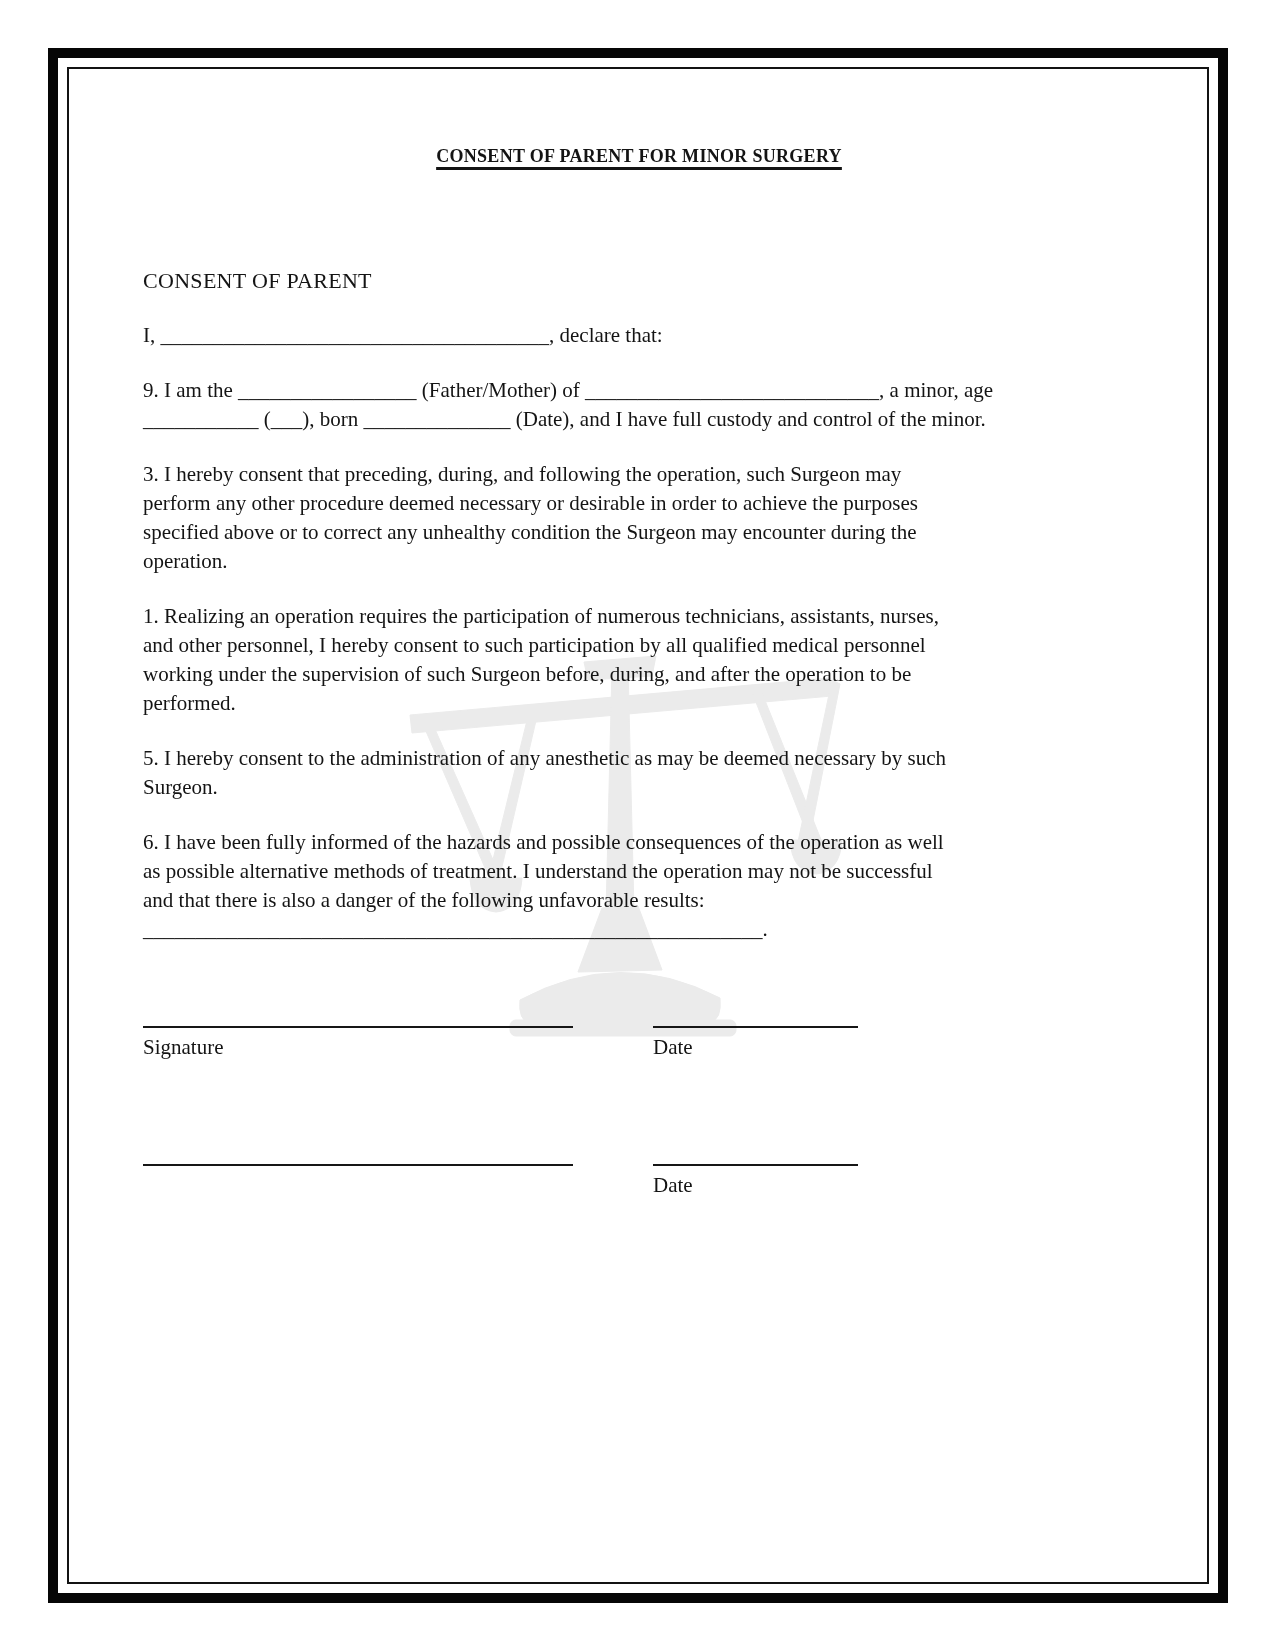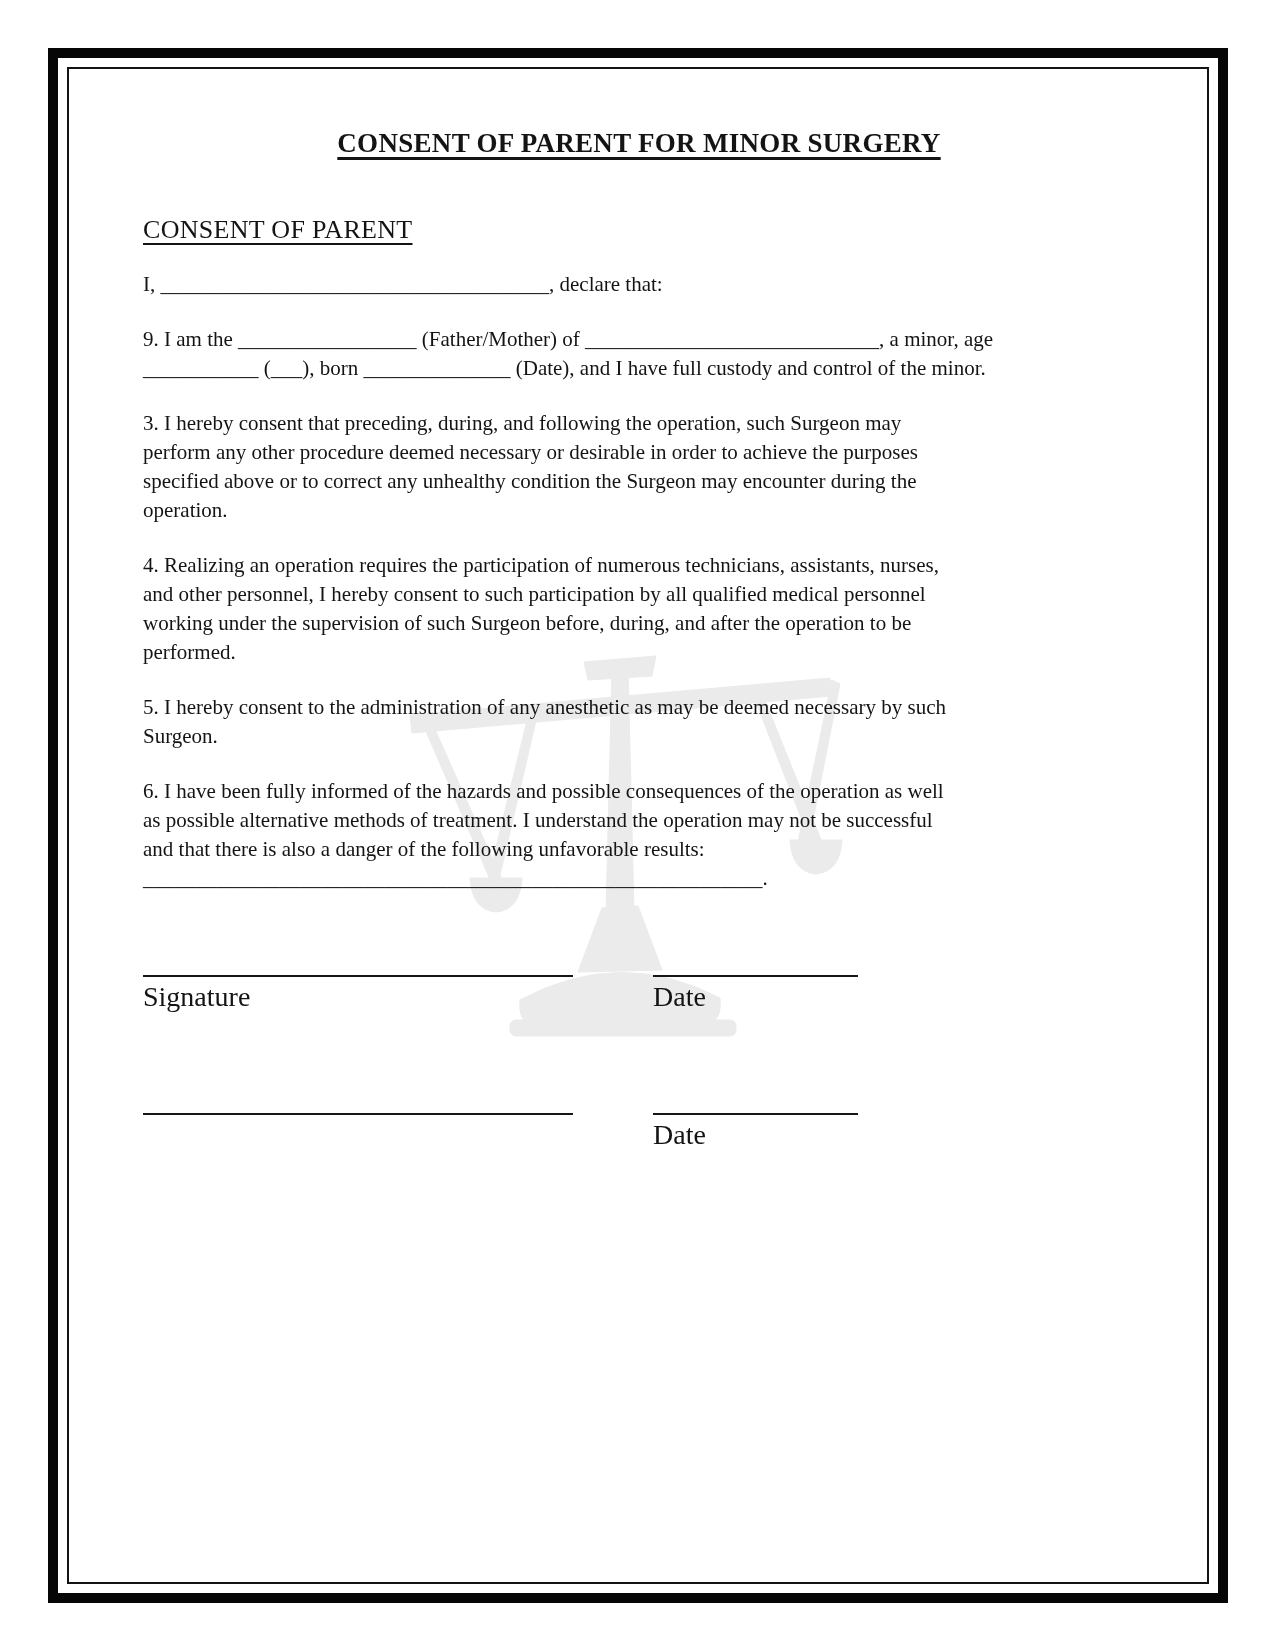--- a/index.html
+++ b/index.html
@@ -17,38 +17,38 @@
   }
   .watermark {
     position:absolute; left:370px; top:580px; width:500px; height:460px;
     pointer-events:none;
   }
   .content {
     position:absolute; left:143px; top:128px; width:992px;
     font-size:21px; line-height:29px;
   }
   .title {
-    margin:0; text-align:center; font-size:27px; font-weight:bold;
+    margin:13px; text-align:center; font-size:18px; font-weight:bold;
     line-height:30px; letter-spacing:0.3px;
   }
   .title .u {
     text-decoration:underline; text-decoration-thickness:2.5px; text-underline-offset:5px;
   }
   .section-heading {
-    margin:57px 0 0 0; font-size:26px; font-weight:normal; line-height:29px;
-    text-decoration:underline; text-decoration-thickness:1.5px; text-underline-offset:5px;
+    margin:95px 0 0 0; font-size:22px; font-weight:normal; line-height:29px;
+    text-decoration-thickness:1.5px; text-underline-offset:5px;
     letter-spacing:0.3px;
   }
   .para { margin:26px 0 0 0; white-space:pre-line; }
   .sign-row { display:flex; margin-top:58px; }
   .sign-row.second { margin-top:78px; }
   .sig-col { width:430px; }
   .date-col { width:205px; margin-left:80px; }
   .fill-line { border-bottom:2px solid #161616; height:24px; }
-  .sign-label { margin-top:5px; font-size:28px; line-height:29px; }
+  .sign-label { margin-top:5px; font-size:21px; line-height:29px; }
 </style>
 </head>
 <body>
 
 <div class="page">
 
   <div class="frame-outer"></div>
   <div class="frame-inner"></div>
 
   <svg class="watermark" viewBox="0 0 500 460">
@@ -82,21 +82,21 @@
     <h2 class="section-heading">CONSENT OF PARENT</h2>
 
     <p class="para">I, _____________________________________, declare that:</p>
 
     <p class="para">9. I am the _________________ (Father/Mother) of ____________________________, a minor, age
 ___________ (___), born ______________ (Date), and I have full custody and control of the minor.</p>
     <p class="para">3. I hereby consent that preceding, during, and following the operation, such Surgeon may
 perform any other procedure deemed necessary or desirable in order to achieve the purposes
 specified above or to correct any unhealthy condition the Surgeon may encounter during the
 operation.</p>
-    <p class="para">4. Realizing an operation requires the participation of numerous technicians, assistants, nurses,
+    <p class="para">1. Realizing an operation requires the participation of numerous technicians, assistants, nurses,
 and other personnel, I hereby consent to such participation by all qualified medical personnel
 working under the supervision of such Surgeon before, during, and after the operation to be
 performed.</p>
     <p class="para">5. I hereby consent to the administration of any anesthetic as may be deemed necessary by such
 Surgeon.</p>
     <p class="para">6. I have been fully informed of the hazards and possible consequences of the operation as well
 as possible alternative methods of treatment. I understand the operation may not be successful
 and that there is also a danger of the following unfavorable results:
 ___________________________________________________________.</p>
 

